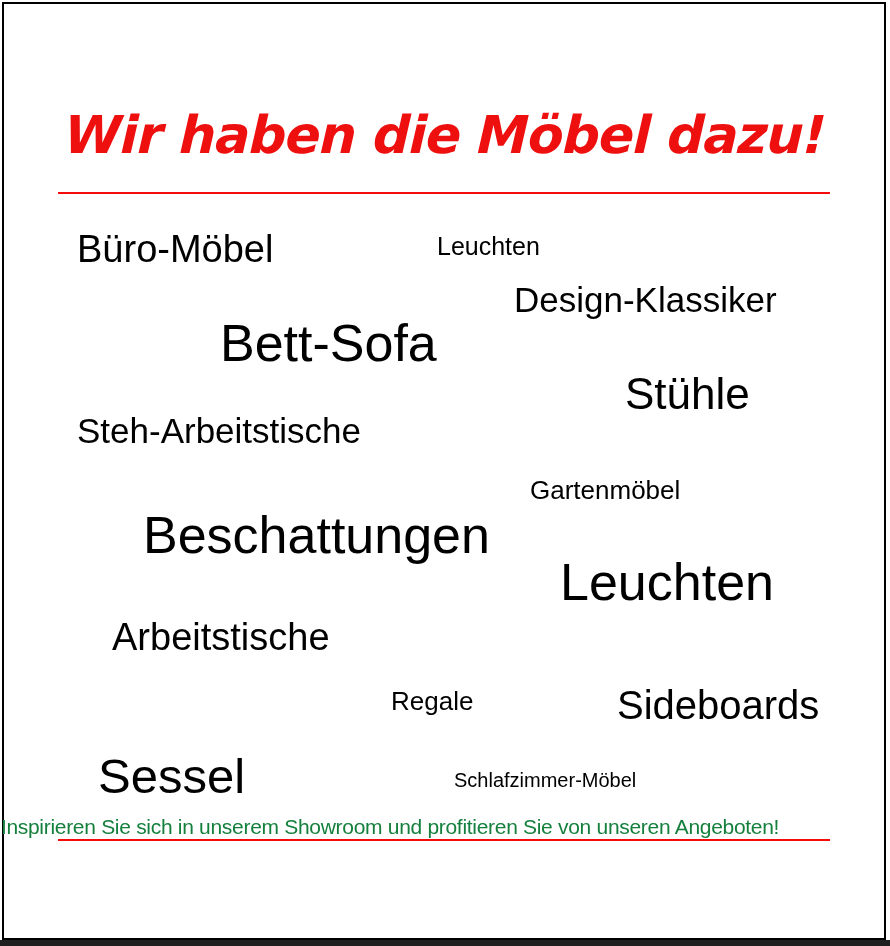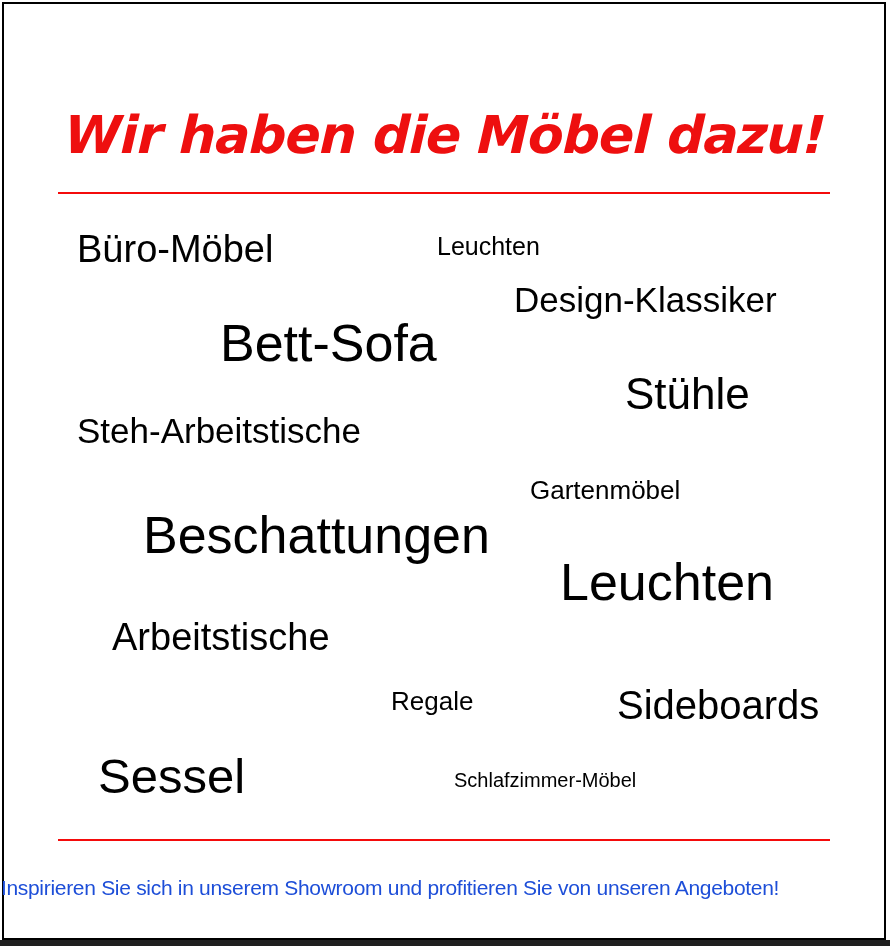--- a/index.html
+++ b/index.html
@@ -72,27 +72,27 @@
   .rule-bottom { top: 839px; }
   .cloud-word {
     position: absolute;
     white-space: nowrap;
     line-height: 1;
     color: #000000;
   }
   .footer-line {
     position: absolute;
     left: 0;
-    top: 875px;
+    top: 814px;
     width: 780px;
     text-align: center;
     font-size: 21px;
     letter-spacing: -0.3px;
     line-height: 1.2;
-    color: #1d4ed8;
+    color: #15803d;
   }
 </style>
 </head>
 <body>
 
 <div class="page">
   <div class="frame"></div>
   <div class="bottom-bar"></div>
 
 

